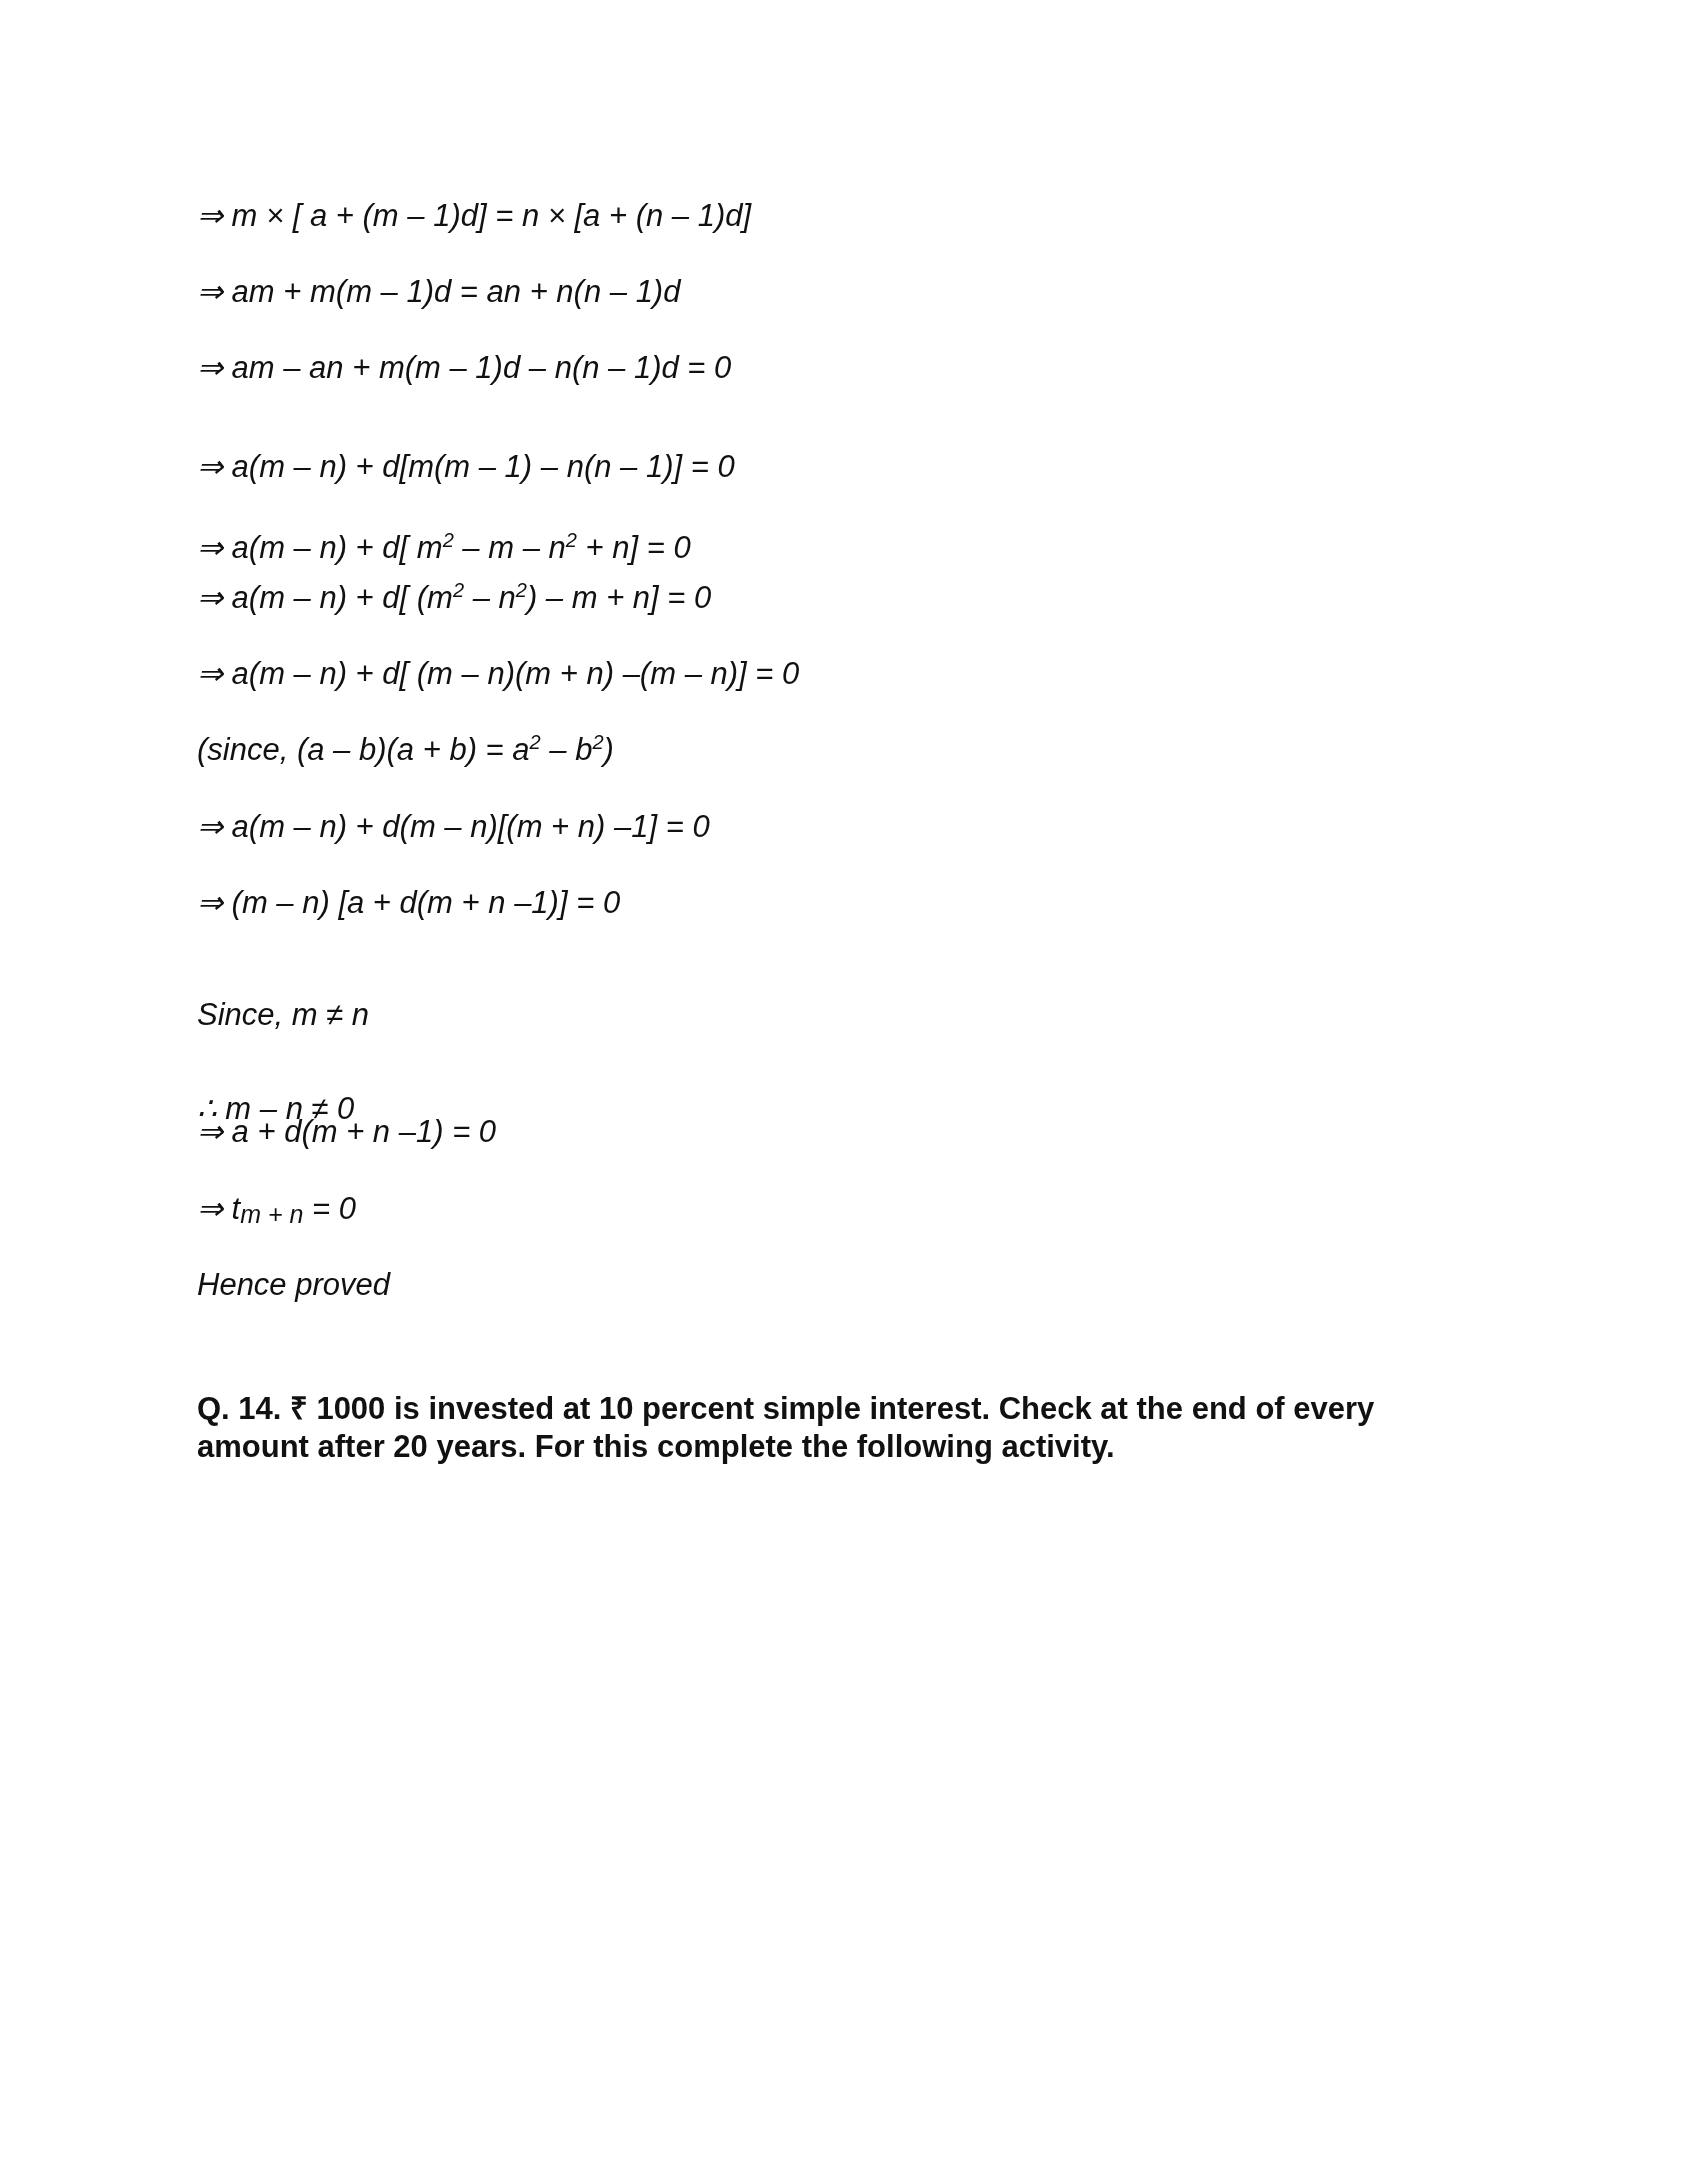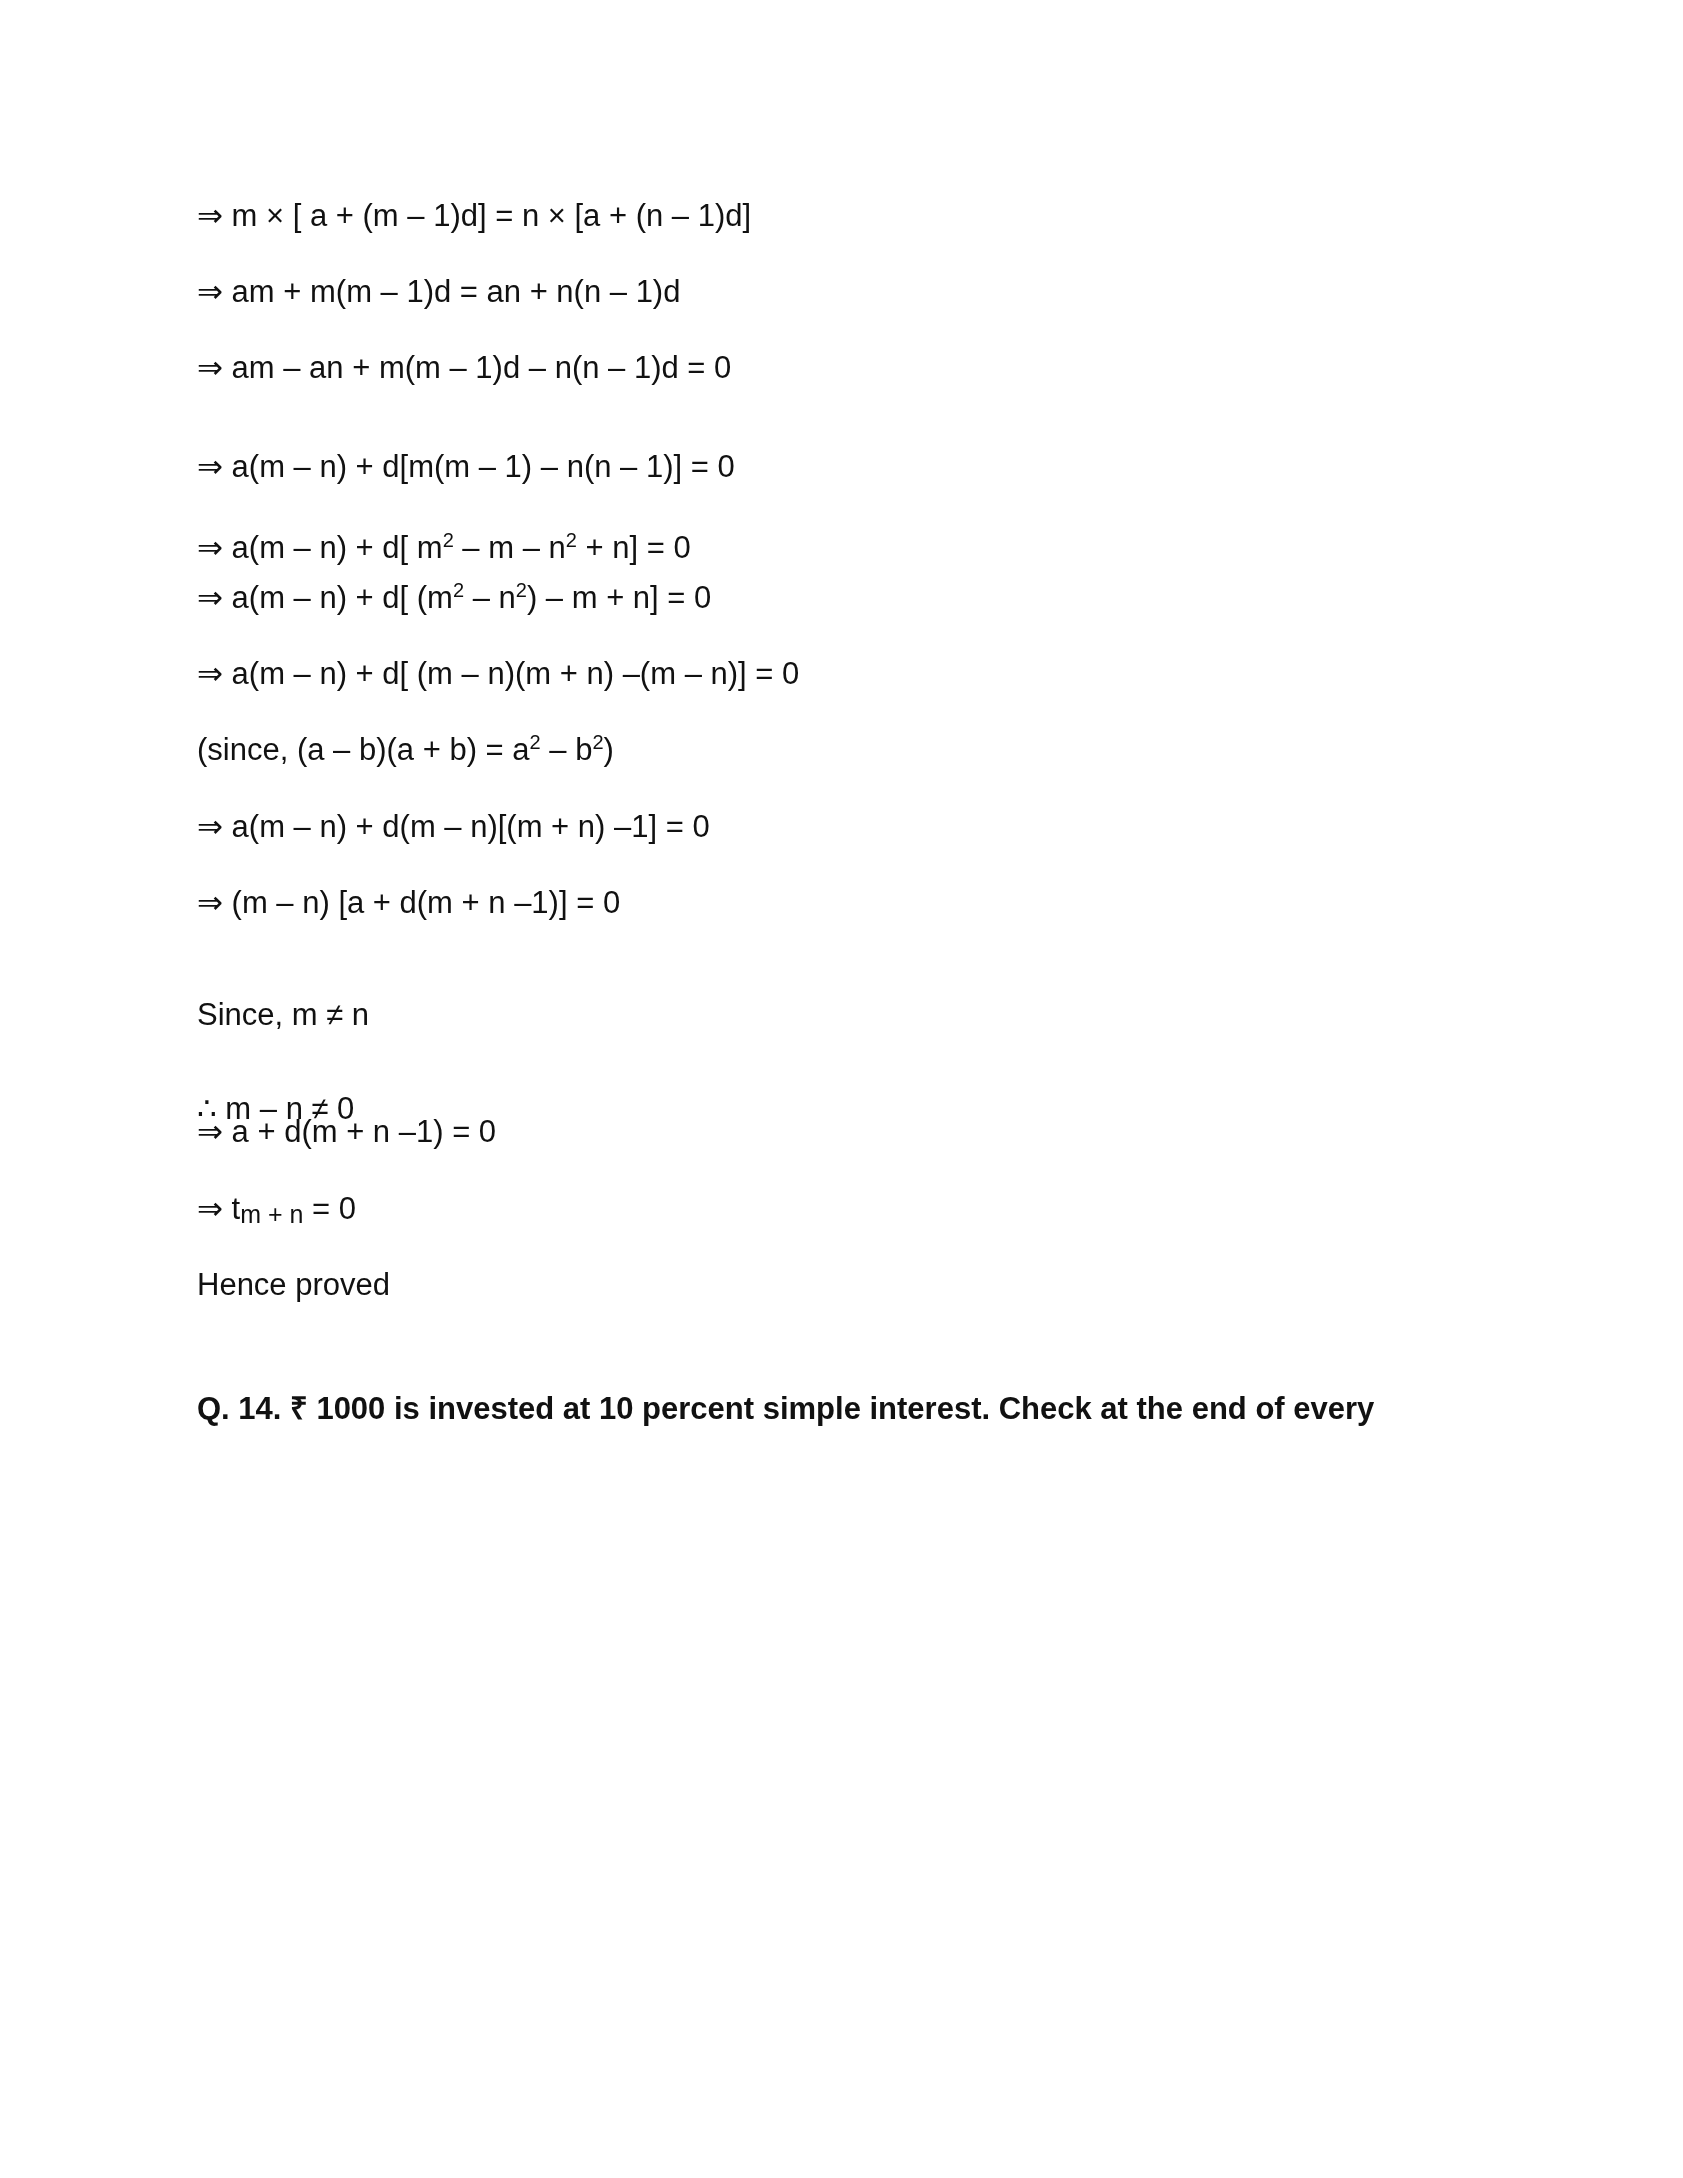--- a/index.html
+++ b/index.html
@@ -1,19 +1,19 @@
 <!DOCTYPE html>
 <html><head>
 <meta charset="utf-8">
 <style>
   html, body { margin: 0; padding: 0; background: #ffffff; }
   body { width: 1683px; height: 2178px; position: relative; overflow: hidden;
          font-family: "Liberation Sans", sans-serif; color: #111; }
   .line { position: absolute; left: 197px; font-size: 31px; line-height: 36px;
-          white-space: nowrap; transform: translateY(-18px); }
+          white-space: nowrap; transform: translateY(-18px); font-style: italic; }
   sup { font-size: 20px; vertical-align: 11px; line-height: 0; }
   .sub { font-size: 25px; vertical-align: -4px; }
   .question { position: absolute; left: 197px; top: 1390px; width: 1287px;
               font-size: 31px; font-weight: bold; line-height: 38px; }
   .qline { display: block; white-space: nowrap; }
 </style>
 </head>
 <body>
 
 <div>
@@ -73,16 +73,17 @@
   <div class="line" style="top:1209px">
     <span>⇒ t</span><span class="sub">m + n</span><span> = 0</span>
   </div>
 
   <div class="line" style="top:1285px">
     <span>Hence proved</span>
   </div>
 
   <div class="question">
     <span class="qline">Q. 14. ₹ 1000 is invested at 10 percent simple interest. Check at the end of every</span>
+    <span class="qline">amount after 20 years. For this complete the following activity.</span>
   </div>
 
 </div>
 
 
 </body></html>

